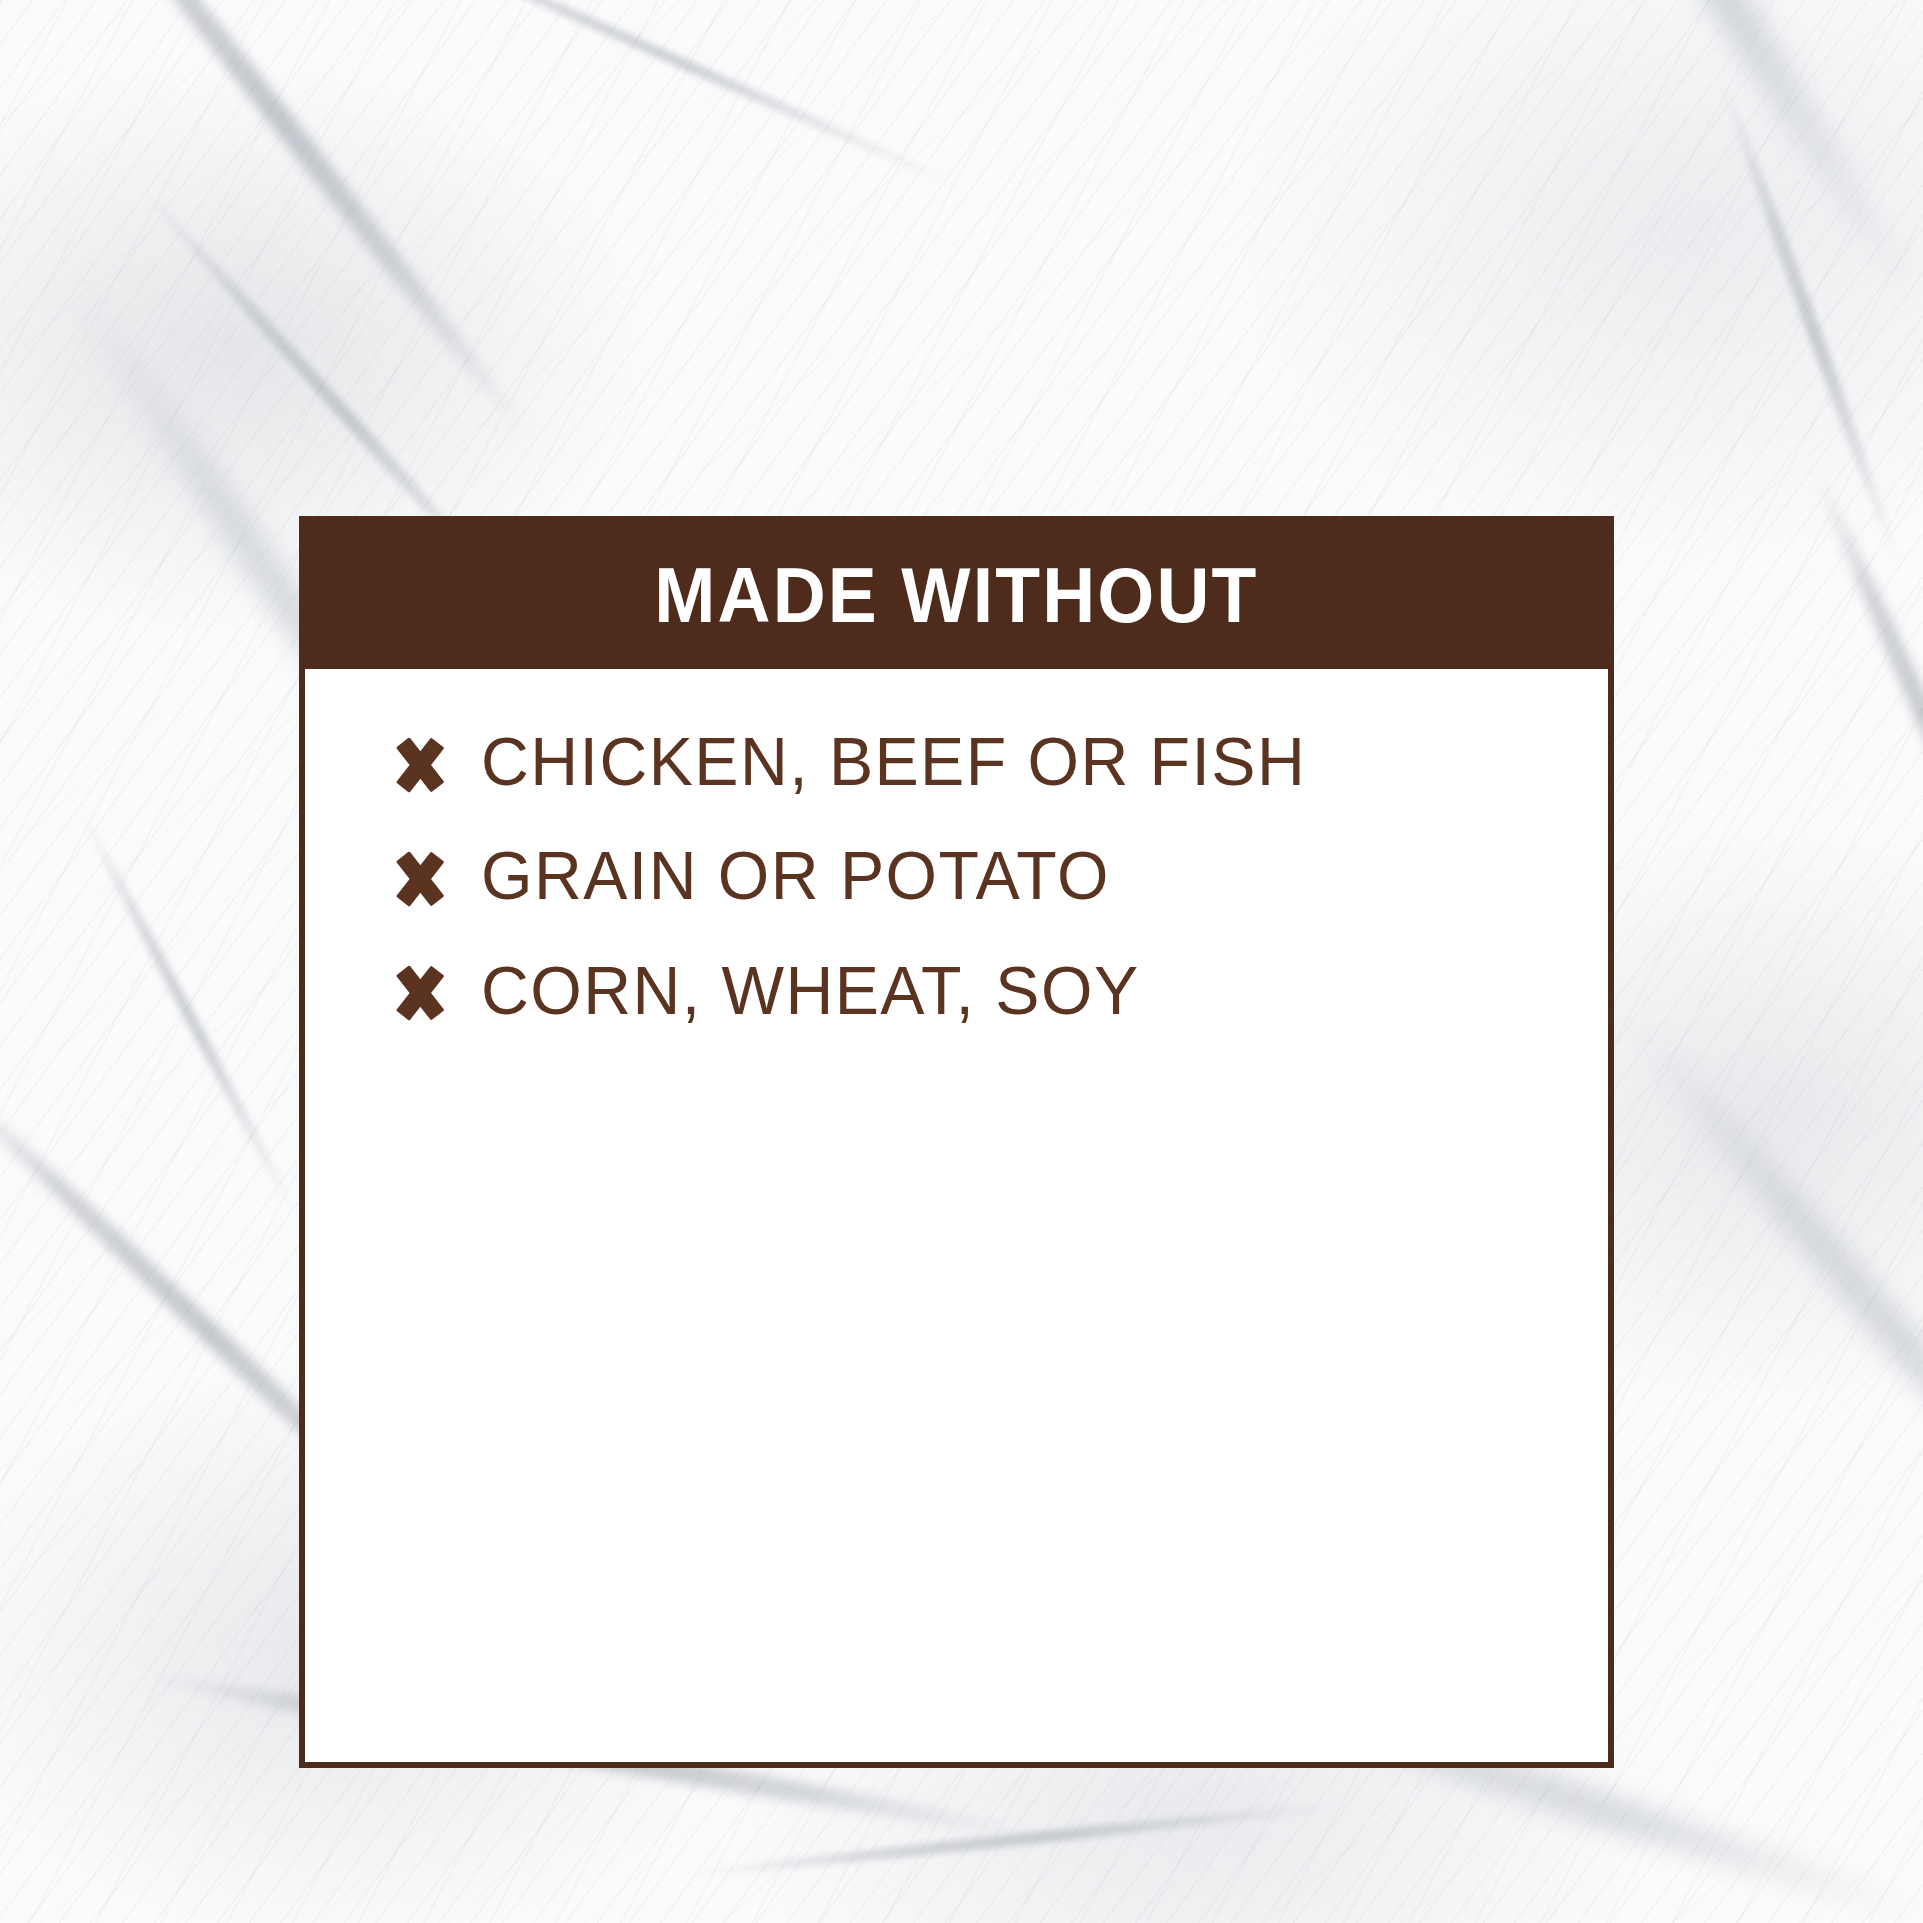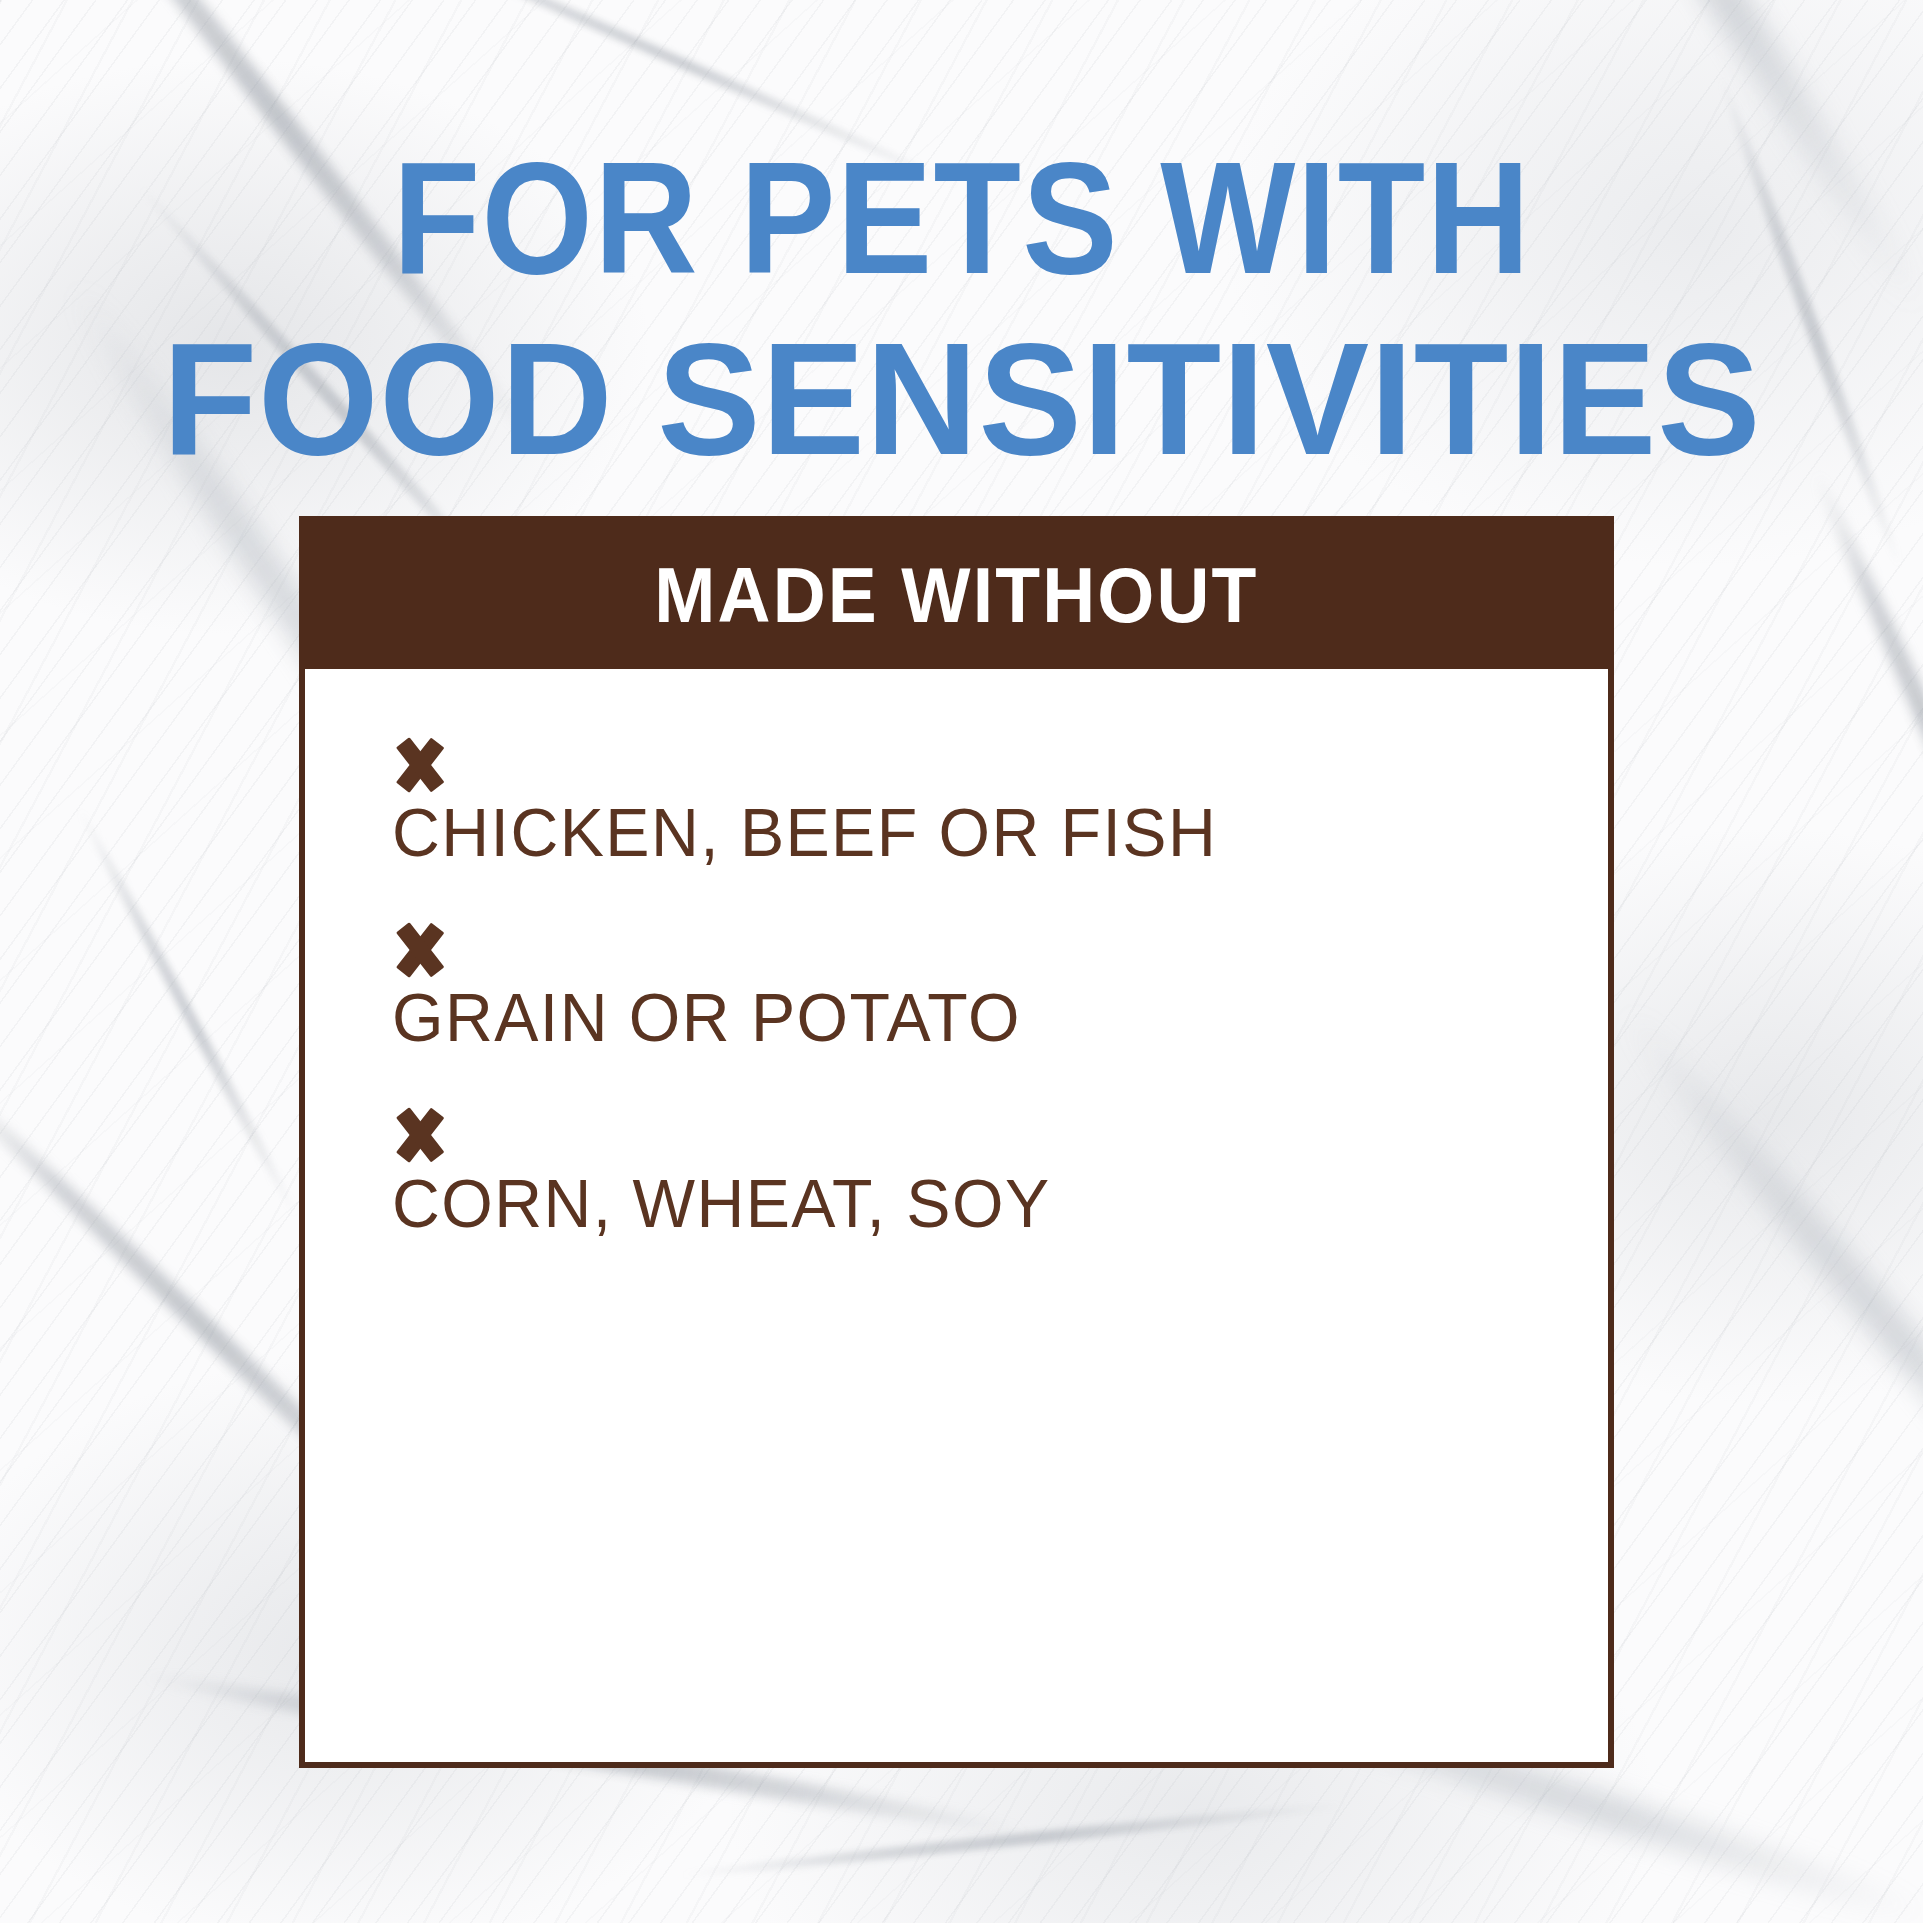--- a/index.html
+++ b/index.html
@@ -145,21 +145,20 @@
   
   #made-without-list {
     list-style: none;
     margin: 0;
     padding: 54px 0 0 87px;
   }
   .list-item {
     display: flex;
     align-items: flex-start;
     margin-bottom: 37px;
-    flex-direction: column;
   }
   .list-item:last-child { margin-bottom: 0; }
 
   .x-icon {
     flex: 0 0 auto;
     width: 56px;
     height: 59px;
     position: relative;
     margin-right: 33px;
     margin-top: 12px;
@@ -205,24 +204,20 @@
   <div class="vein" style="left:-165px; top:1323px; width:751px; height:21px; transform:rotate(44deg);"></div>
   <div class="vein soft" style="left:1232px; top:-90px; width:902px; height:39px; transform:rotate(58deg);"></div>
   <div class="vein thin" style="left:1548px; top:316px;  width:526px;  height:13.5px; transform:rotate(70deg);"></div>
   <div class="vein" style="left:1638px; top:736px;  width:601px;  height:19.5px; transform:rotate(66deg);"></div>
   <div class="vein soft" style="left:1488px; top:1278px; width:751px; height:36px; transform:rotate(50deg);"></div>
   <div class="vein" style="left:135px;  top:1743px; width:902px; height:22.5px; transform:rotate(10deg);"></div>
   <div class="vein thin" style="left:676px;  top:1834px; width:676px;  height:12px; transform:rotate(-6deg);"></div>
   <div class="vein soft" style="left:1127px; top:1773px; width:827px; height:33px; transform:rotate(18deg);"></div>
   <div class="vein thin" style="left:316px;  top:45px;   width:676px;  height:10.5px; transform:rotate(24deg);"></div>
 
-  <div id="title">
-    <span class="title-line" id="title-line-1">FOR PETS WITH</span>
-    <span class="title-line" id="title-line-2">FOOD SENSITIVITIES</span>
-  </div>
 
   <div id="card">
 
     <div id="card-header">
       <span id="card-header-title">MADE WITHOUT</span>
     </div>
 
     <ul id="made-without-list">
 
       <li class="list-item">

